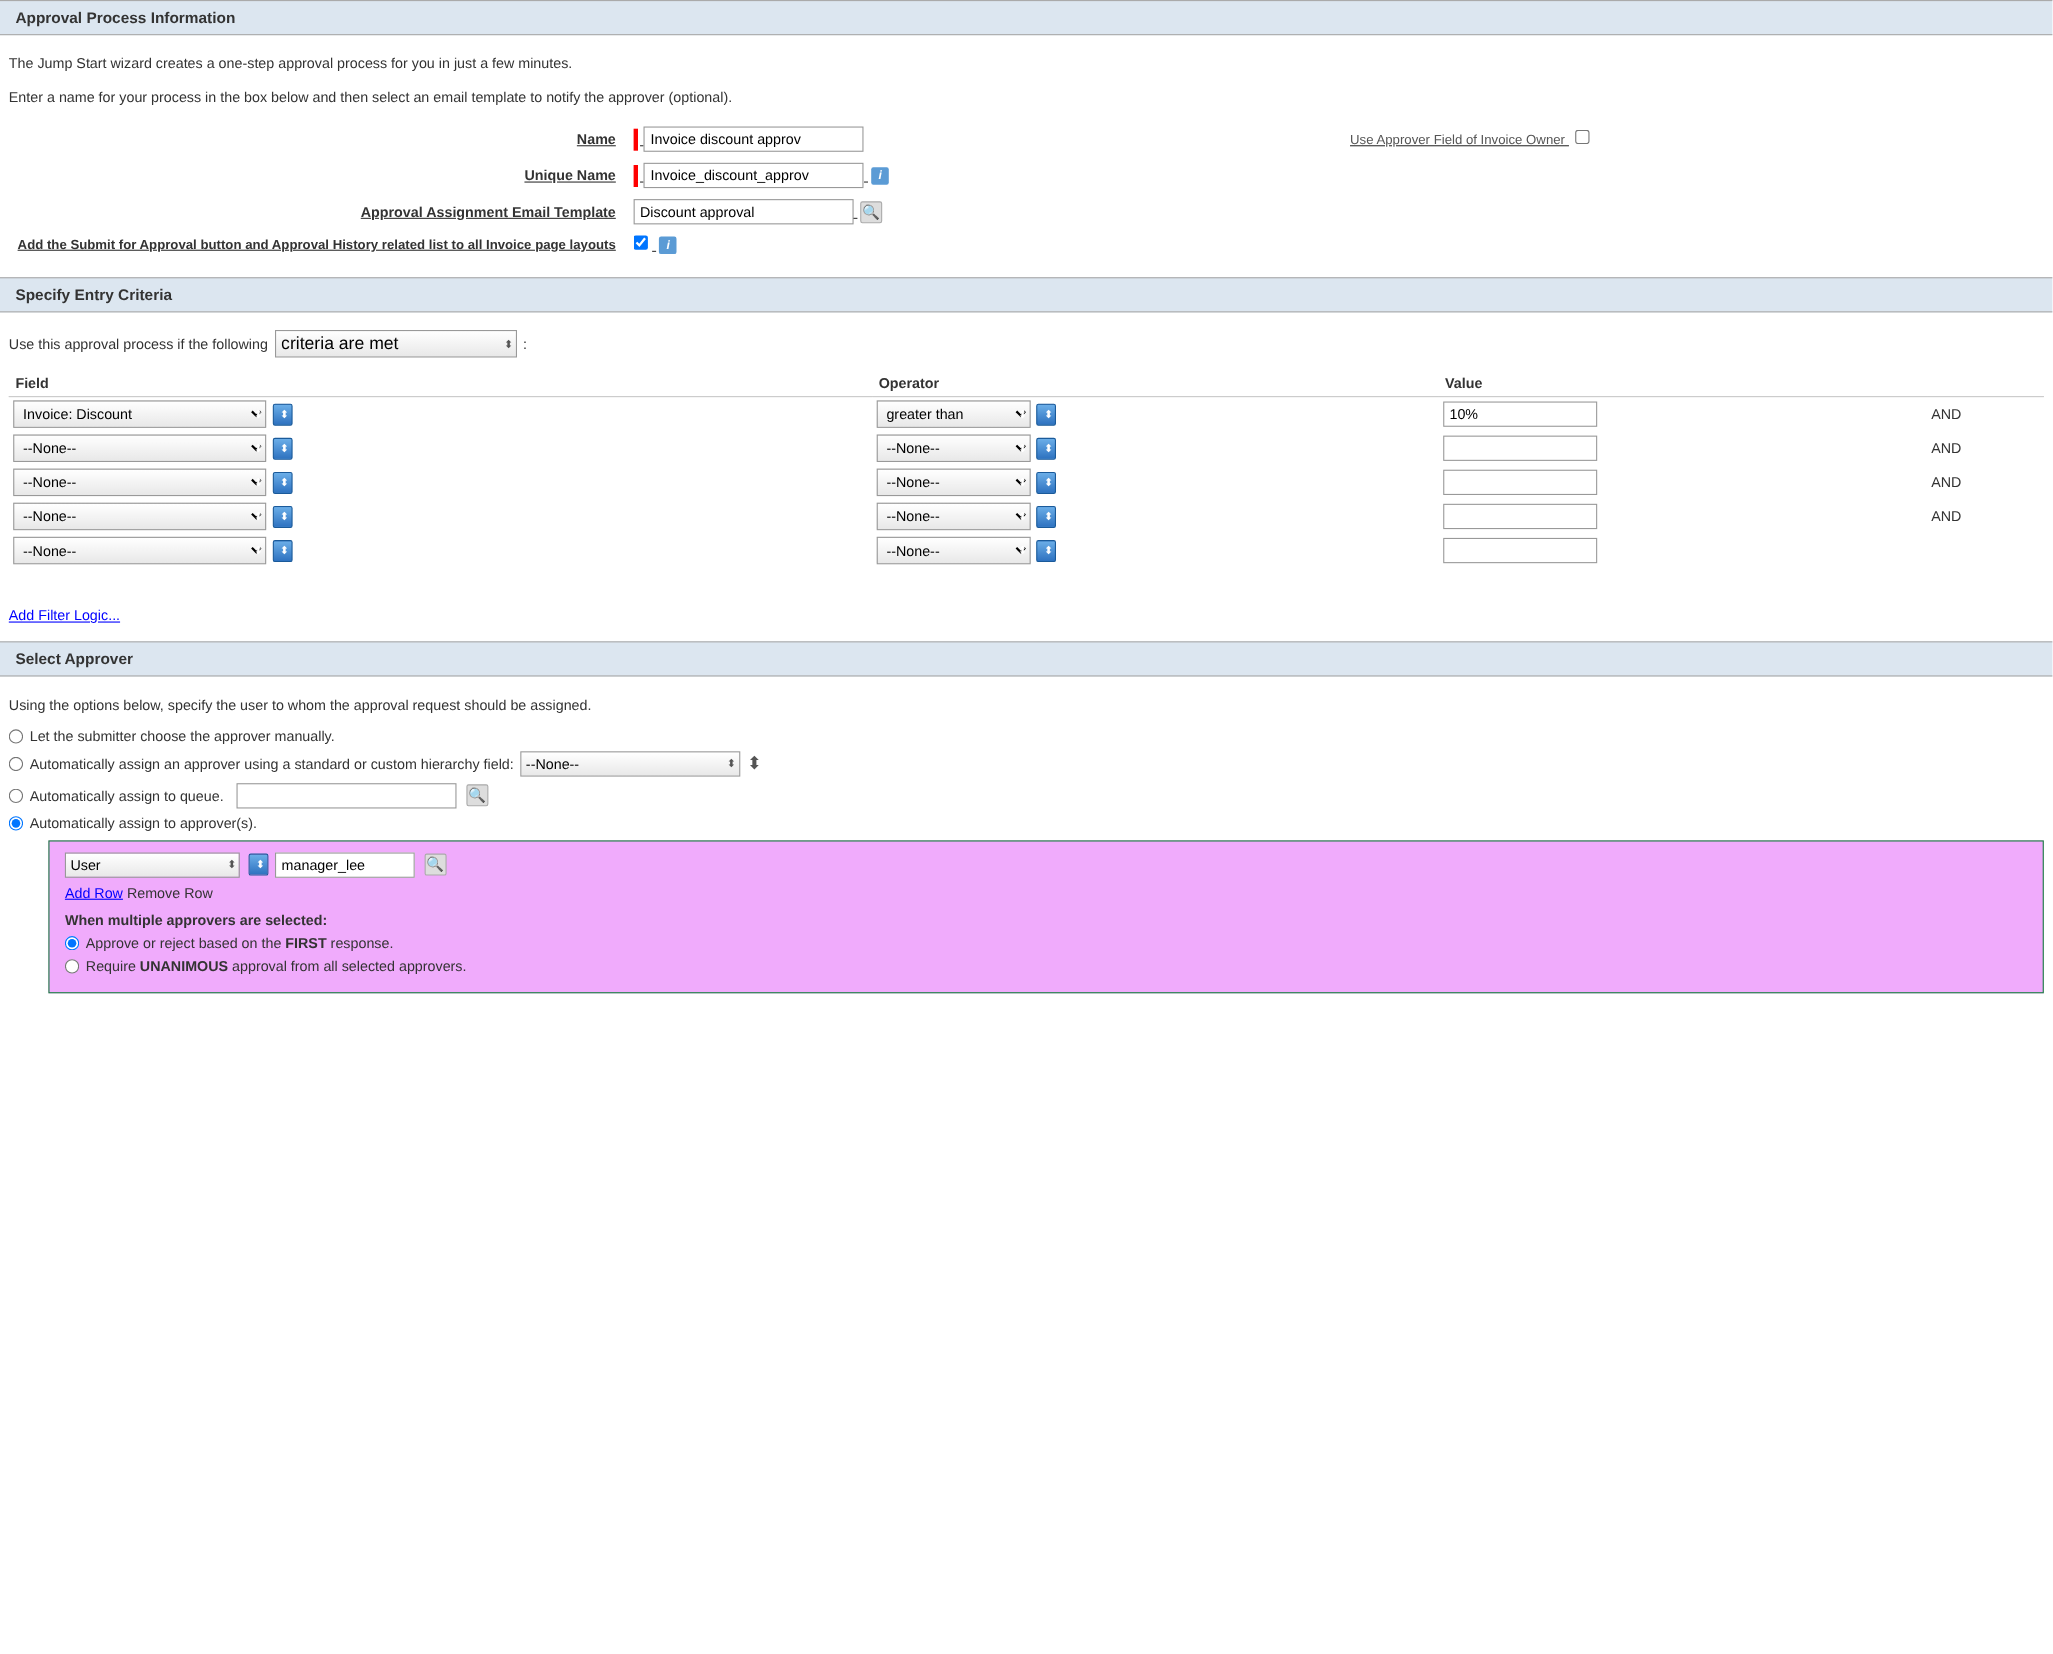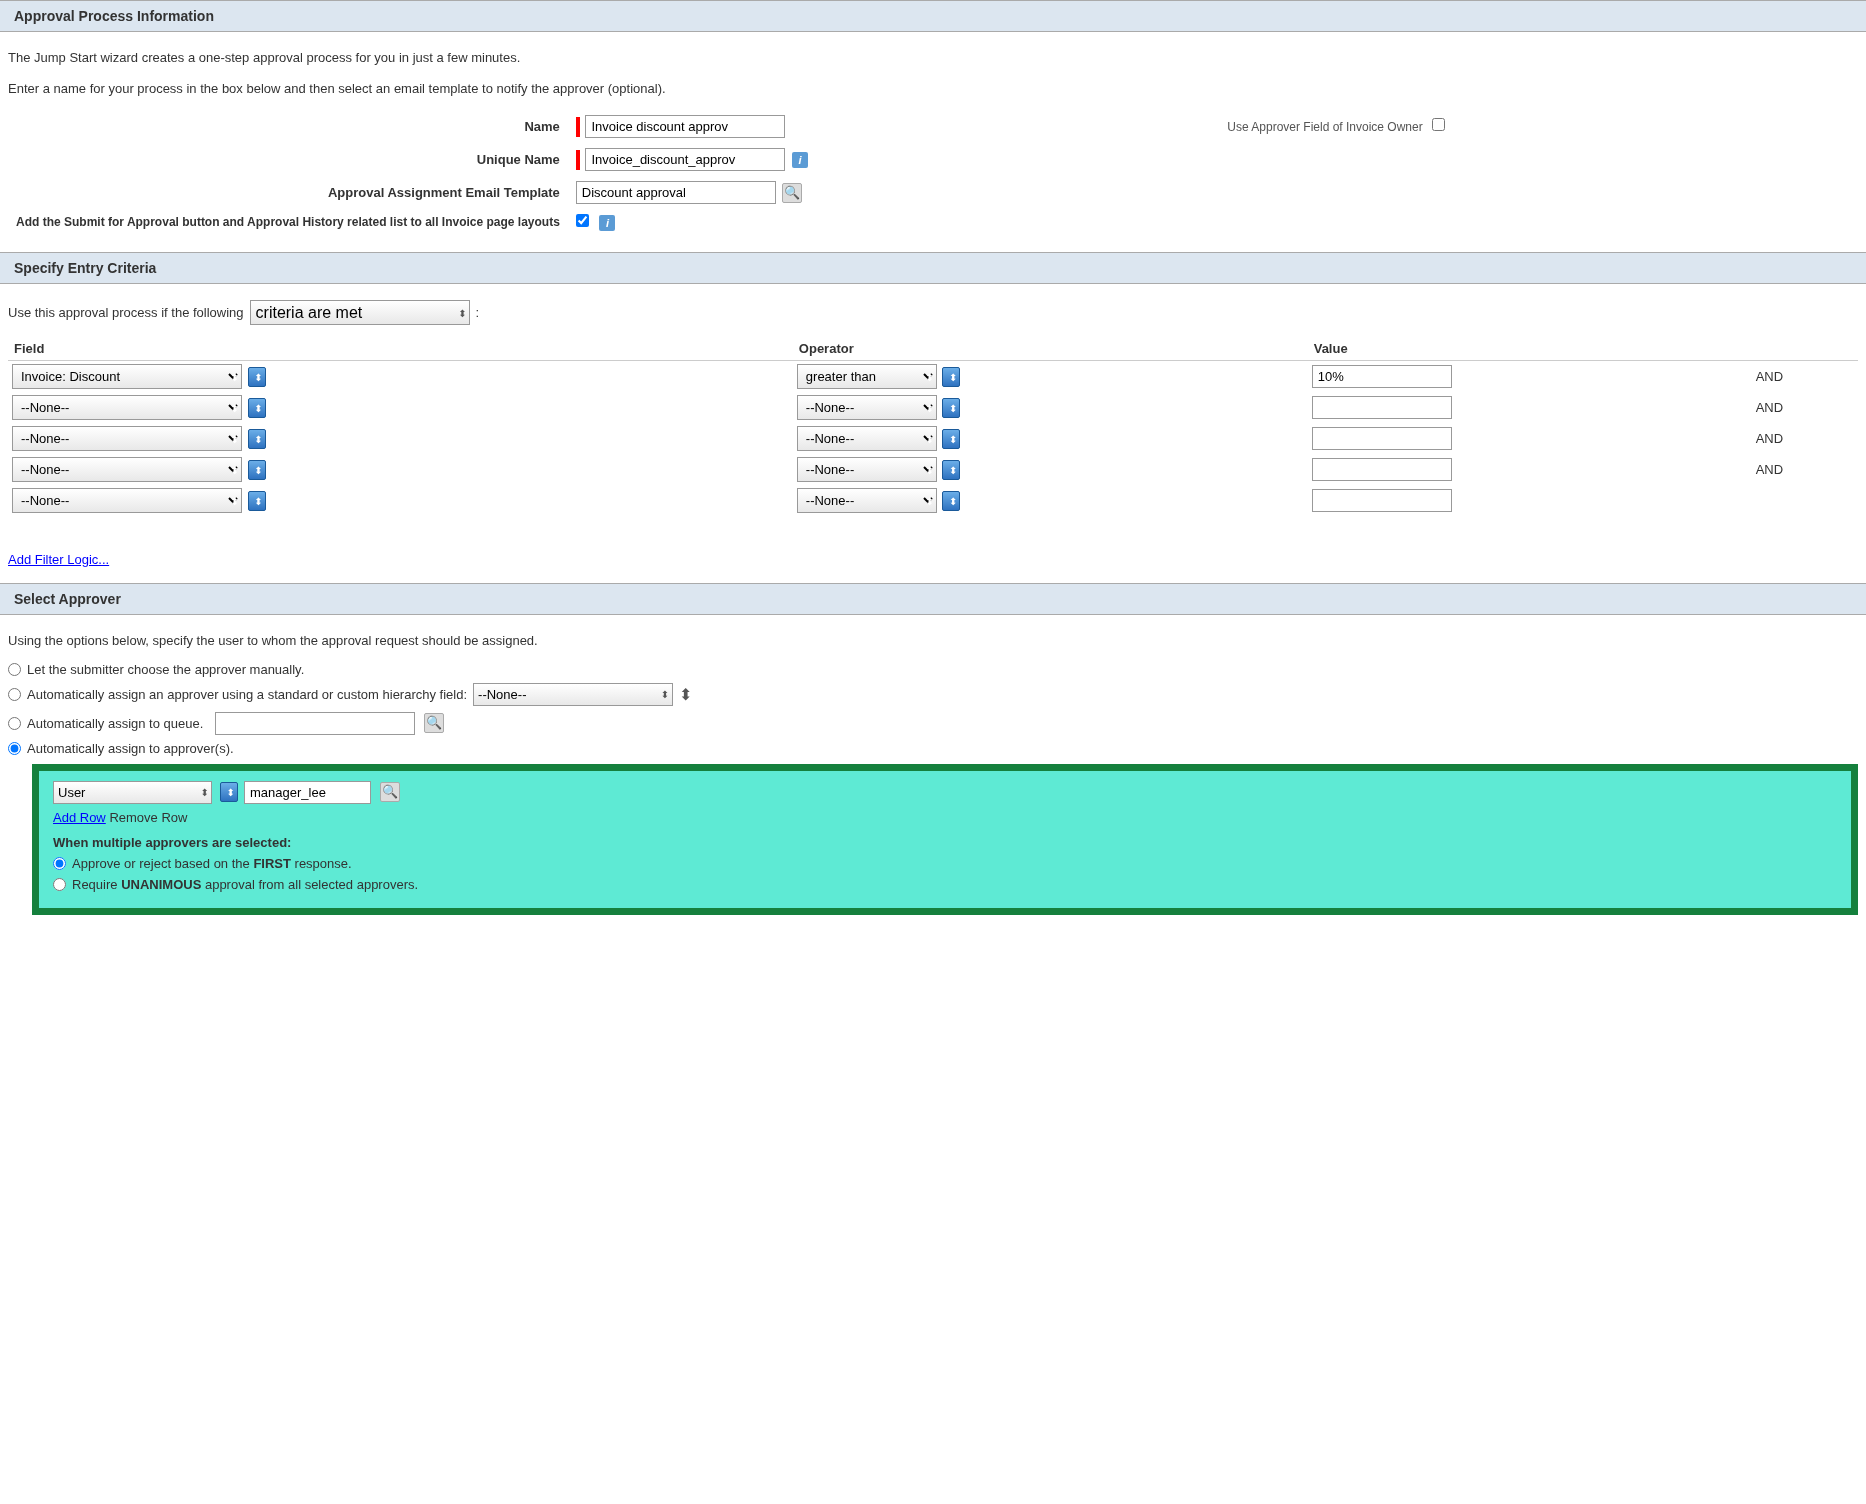--- a/index.html
+++ b/index.html
@@ -24,20 +24,21 @@
       margin-bottom: 10px;
       line-height: 1.6;
     }
     .form-table {
       width: 100%;
       border-collapse: collapse;
     }
     .form-table td {
       padding: 5px 8px;
       vertical-align: middle;
+      text-decoration: underline;
     }
     .form-label {
       text-align: right;
       font-weight: bold;
       white-space: nowrap;
       width: 220px;
       color: #333;
     }
     .required-indicator {
       display: inline-block;
@@ -186,25 +187,25 @@
     .radio-option {
       display: flex;
       align-items: center;
       gap: 6px;
       margin: 6px 0;
     }
     .radio-option input[type="radio"] {
       cursor: pointer;
     }
     .approver-box {
-      background: #5eead4;
-      border: 7px solid #15803d;
+      background: #f0abfc;
+      border: 1px solid #15803d;
       padding: 10px 14px;
       margin-top: 8px;
-      margin-left: 24px;
+      margin-left: 36px;
     }
     .approver-row {
       display: flex;
       align-items: center;
       gap: 6px;
       margin-bottom: 6px;
     }
     .approver-type-select {
       border: 1px solid #999;
       padding: 3px 20px 3px 4px;

